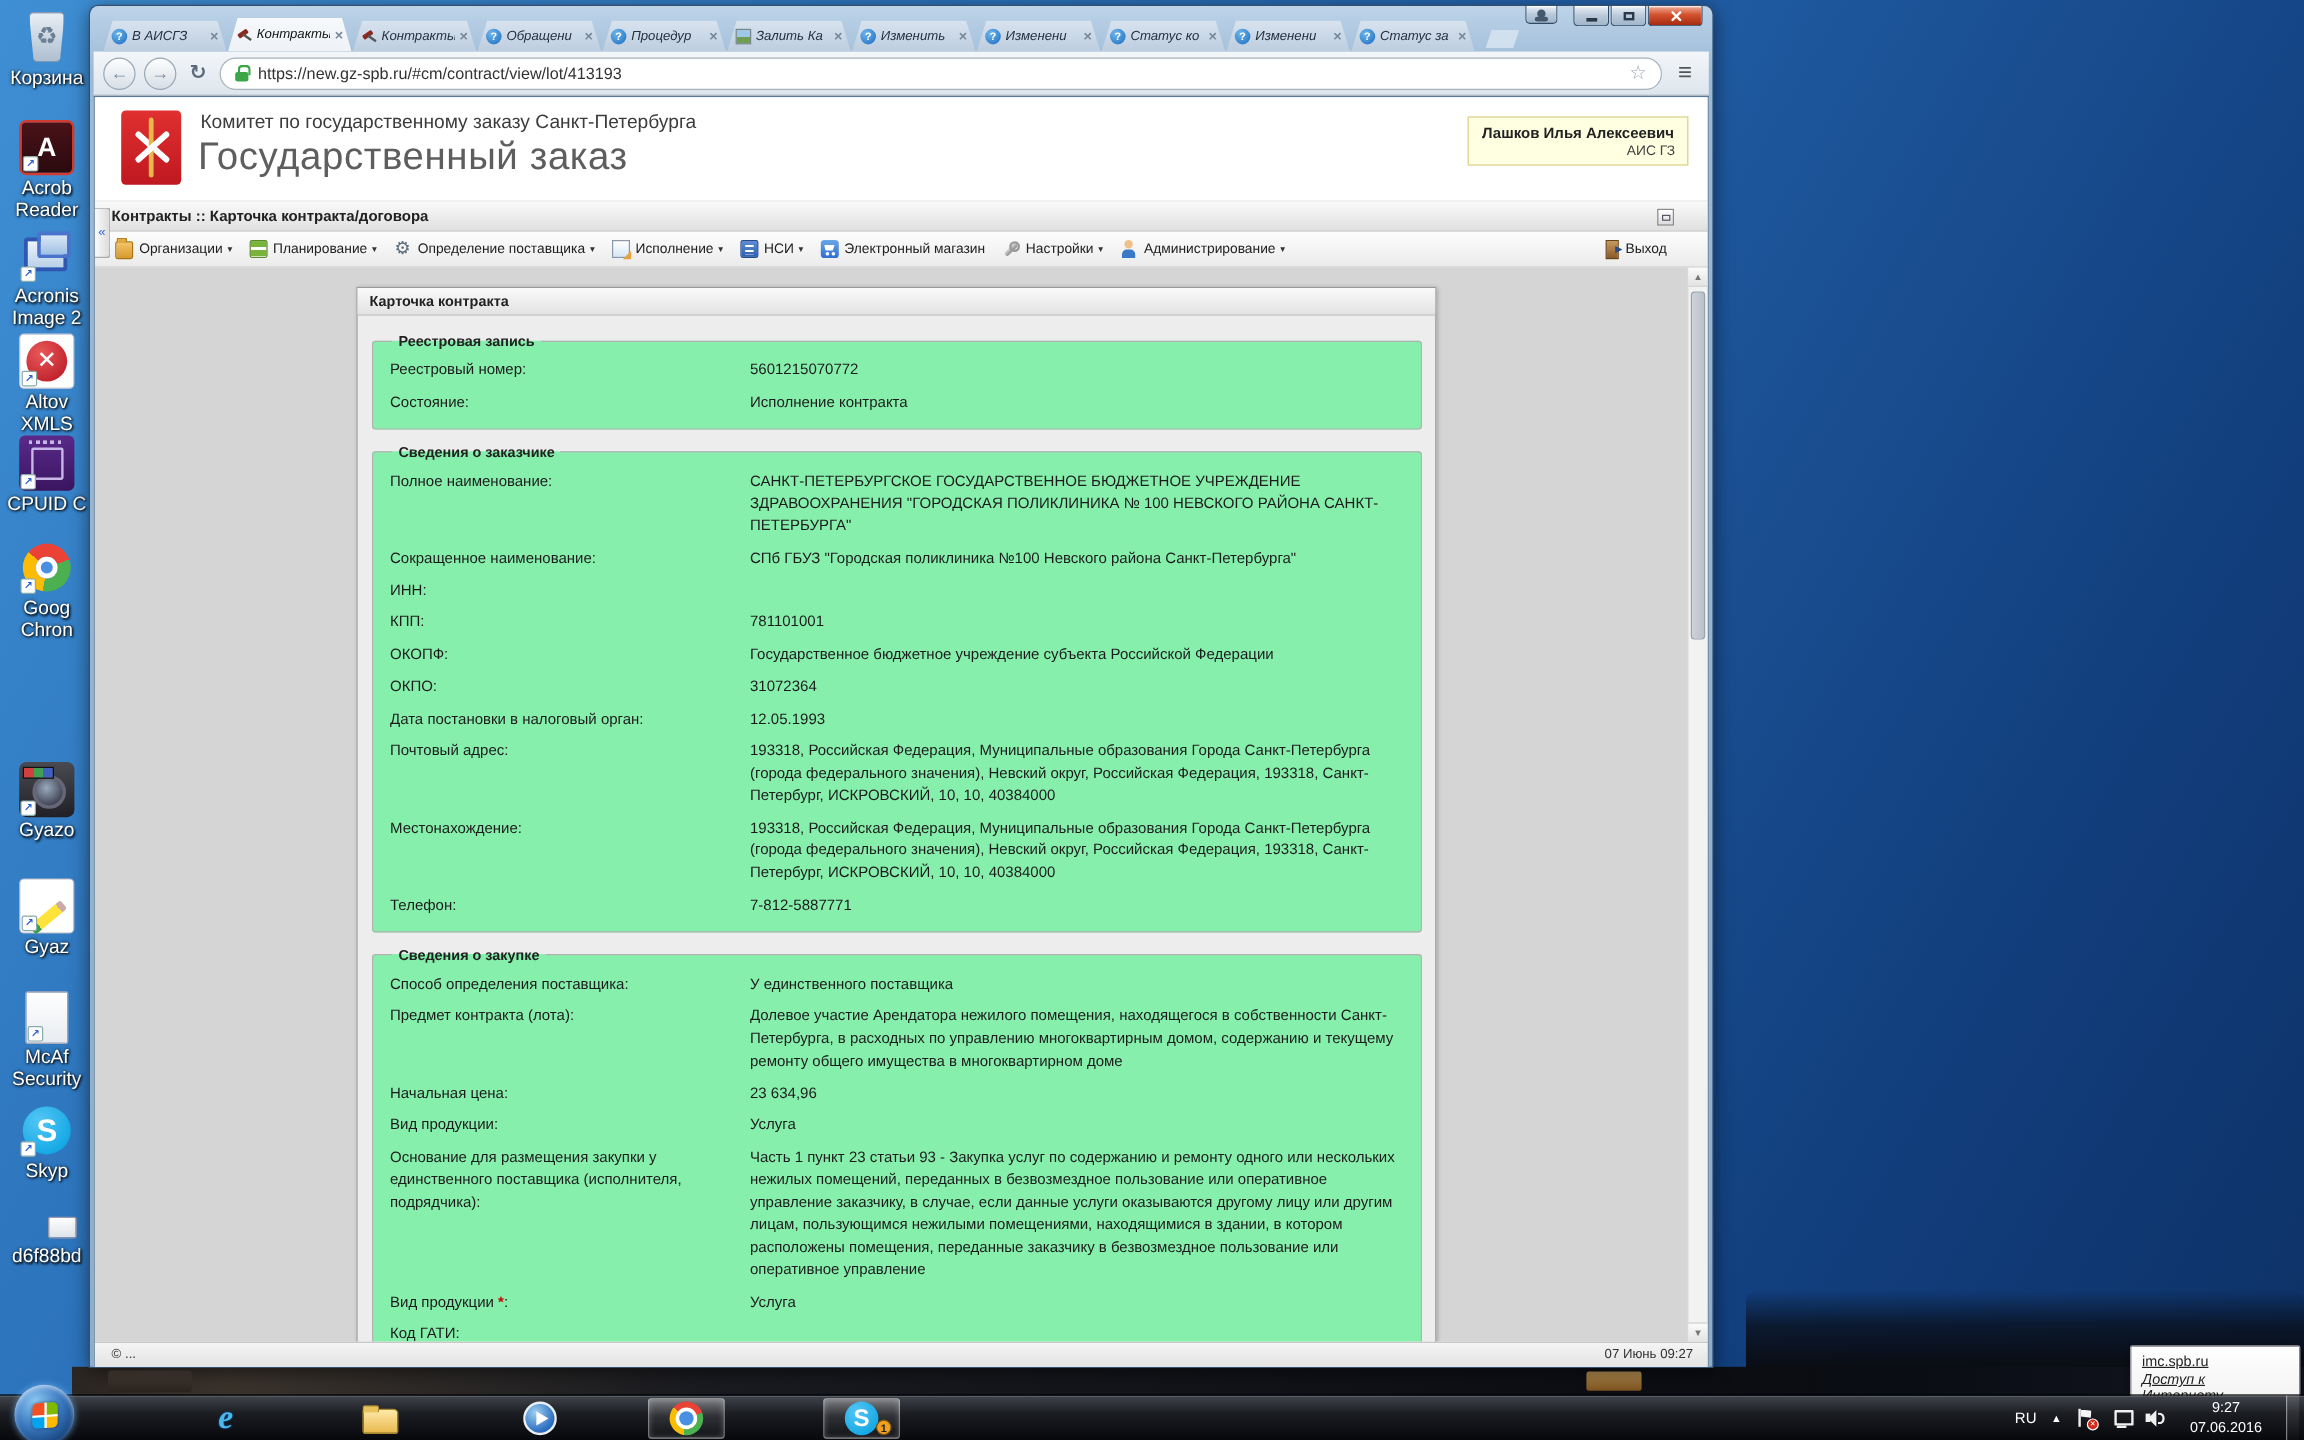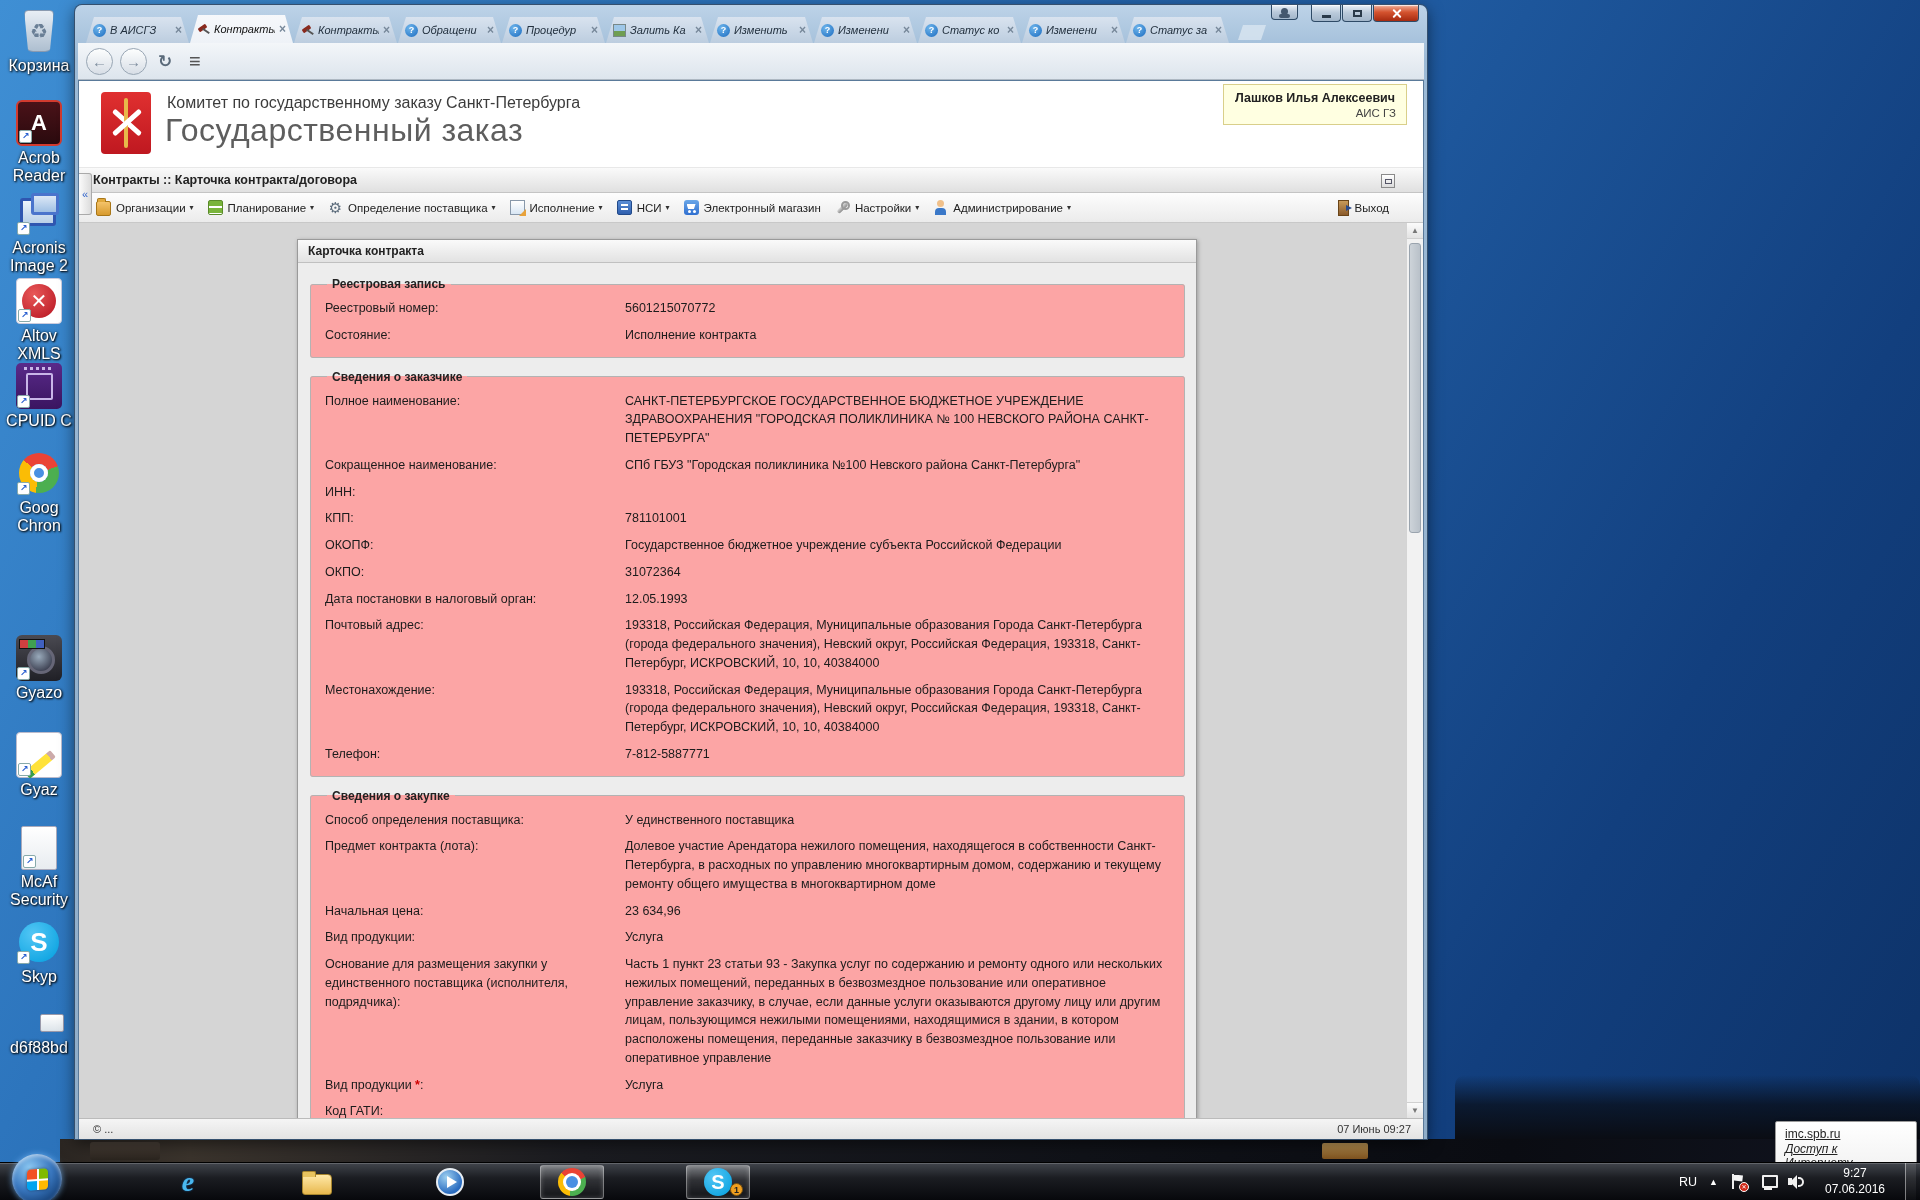--- a/index.html
+++ b/index.html
@@ -118,21 +118,21 @@
   .menu-glyph{font-size:20px;color:#555;cursor:pointer;padding:0 6px;line-height:1;}
   
   .pagewrap{flex:1;background:#fff;border:1px solid #5a7a9a;border-bottom:none;display:flex;flex-direction:column;overflow:hidden;position:relative;}
   .site-header{height:86px;background:#fff;position:relative;flex:none;}
   .emblem{position:absolute;left:22px;top:11px;width:50px;height:62px;background:linear-gradient(#e03030,#bf1820);border-radius:4px;overflow:hidden;}
   .emblem::before,.emblem::after{content:"";position:absolute;left:8px;top:28px;width:36px;height:5px;background:#fff;border-radius:2px;}
   .emblem::before{transform:rotate(42deg);}.emblem::after{transform:rotate(-42deg);}
   .emblem .rod{position:absolute;left:23px;top:6px;width:4px;height:50px;background:#e8b84a;border-radius:2px;}
   .org-name{position:absolute;left:88px;top:13px;font-size:16px;color:#3c3c3c;}
   .site-title{position:absolute;left:86px;top:31px;font-size:32px;color:#5e5e5e;letter-spacing:.5px;}
-  .userbox{position:absolute;right:16px;top:3px;width:184px;padding:6px 10px 5px;background:#ffffe1;
+  .userbox{position:absolute;right:16px;top:16px;width:184px;padding:6px 10px 5px;background:#ffffe1;
     border:1px solid #d9cf8a;cursor:pointer;}
   .uname{font-size:12.5px;font-weight:bold;color:#222;text-align:center;white-space:nowrap;}
   .usys{font-size:11.5px;color:#444;text-align:right;margin-top:2px;}
   .crumb{height:26px;flex:none;background:linear-gradient(#fafafa,#e0e0e0);border-top:1px solid #e8e8e8;
     border-bottom:1px solid #c4c4c4;display:flex;align-items:center;padding:0 14px;position:relative;}
   .crumb-text{font-size:12.5px;font-weight:bold;color:#222;}
   .crumb-btn{position:absolute;right:28px;top:6px;width:14px;height:14px;border:1px solid #8a8a8a;cursor:pointer;
     background:linear-gradient(#fff,#dcdcdc);display:flex;align-items:center;justify-content:center;}
   .crumb-btn i{width:7px;height:5px;border:1.5px solid #556;}
   .collapse-handle{position:absolute;left:0;top:92px;width:13px;height:42px;z-index:6;cursor:pointer;
@@ -166,21 +166,21 @@
   .mi-exit{margin-right:4px;}
   .mi-exit::before{content:"";position:absolute;left:2px;top:0;width:9px;height:14px;background:linear-gradient(#c89a5a,#8a5a2a);border:1px solid #6a4418;}
   .mi-exit::after{content:"";position:absolute;right:-1px;top:5px;width:0;height:0;border-top:3px solid transparent;border-bottom:3px solid transparent;border-left:6px solid #2a4a8a;}
   
   .content{flex:1;position:relative;background:#d5d5d5;overflow:hidden;}
   .panel{position:absolute;left:218px;top:16px;width:900px;height:1400px;background:#ededed;
     border:1px solid #9a9a9a;box-shadow:1px 1px 4px rgba(0,0,0,.28);}
   .panel-title{font-size:12px;font-weight:bold;color:#222;padding:4px 10px;
     background:linear-gradient(#fafafa,#e2e2e2);border-bottom:1px solid #c0c0c0;}
   .panel-body{padding:2px 12px;}
-  .fs{margin:12px 0 0;border:1px solid #b3b3b3;border-radius:3px;background:#fca5a5;padding:4px 14px 8px;}
+  .fs{margin:12px 0 0;border:1px solid #b3b3b3;border-radius:3px;background:#86efac;padding:4px 14px 8px;}
   .fs legend{font-size:12px;font-weight:bold;color:#222;padding:0 5px;margin-left:2px;}
   .row{display:flex;padding:4px 0;font-size:12.5px;color:#1c1c1c;line-height:1.5;}
   .lbl{flex:0 0 300px;padding-right:12px;}
   .val{flex:0 0 545px;}
   .req{color:#d00000;font-weight:bold;}
   .vscroll{position:absolute;top:0;right:0;bottom:0;width:17px;background:#f2f2f2;border-left:1px solid #d4d4d4;}
   .sarrow{height:16px;display:flex;align-items:center;justify-content:center;font-size:8px;color:#777;cursor:pointer;
     background:linear-gradient(#fbfbfb,#e3e3e3);border-bottom:1px solid #d0d0d0;}
   .sarrow.down{position:absolute;bottom:0;left:0;right:0;border-top:1px solid #d0d0d0;border-bottom:none;}
   .sthumb{position:absolute;left:2px;right:2px;top:20px;height:290px;border-radius:3px;cursor:grab;
@@ -414,20 +414,25 @@
         <div class="wb wb-close">
             <i></i>
           </div>
       </div>
     </div>
 
     <div class="toolbar">
       <div class="navbtn">←</div>
       <div class="navbtn">→</div>
       <div class="navbtn reload">↻</div>
+      <div class="omnibox">
+        <span class="lock"></span>
+        <span class="url">https://new.gz-spb.ru/#cm/contract/view/lot/413193</span>
+        <span class="star">☆</span>
+      </div>
       <div class="menu-glyph">≡</div>
     </div>
 
     <div class="pagewrap">
       <div class="site-header">
         <div class="emblem">
             <span class="rod"></span>
           </div>
         <div class="org-name">Комитет по государственному заказу Санкт-Петербурга</div>
         <div class="site-title">Государственный заказ</div>

